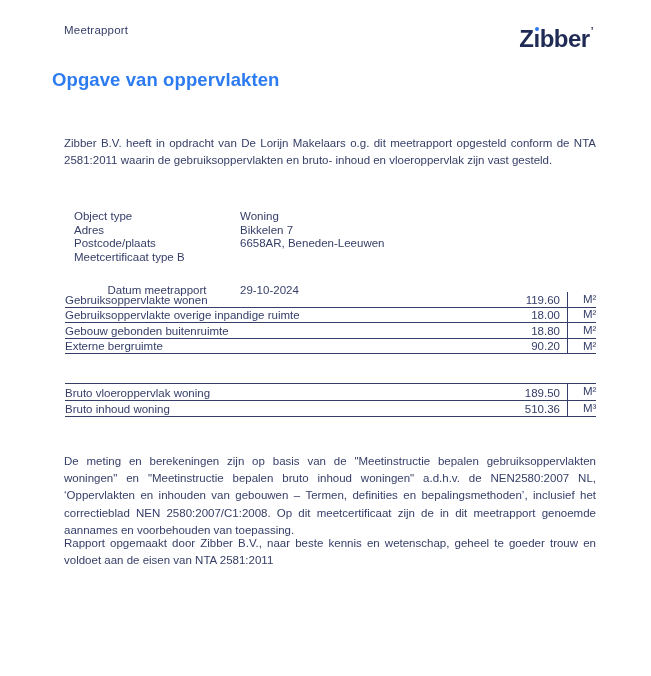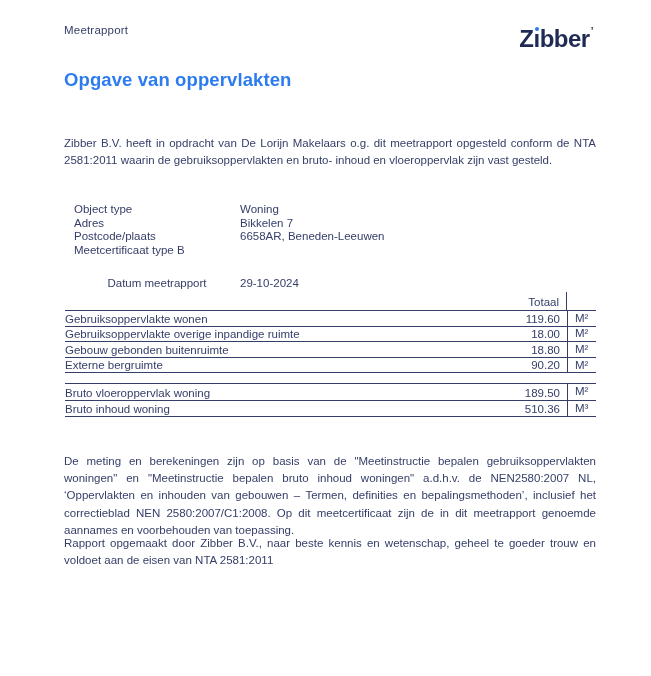--- a/index.html
+++ b/index.html
@@ -28,35 +28,35 @@
     position: absolute; left: 50%; transform: translateX(-50%);
     top: 2px; width: 4px; height: 4px; border-radius: 50%;
     background: #2d7bf0;
   }
   .logo-mark {
     font-size: 10px; vertical-align: top; position: relative; top: 1px;
     margin-left: 1px; color: #1f2b55;
   }
 
   .title {
-    position: absolute; left: 64px; top: 69px;
+    position: absolute; left: 52px; top: 69px;
     font-size: 18.5px; font-weight: 800; color: #2d7bf0;
     letter-spacing: 0.1px;
   }
 
   .para {
     position: absolute; left: 64px; width: 532px;
     font-size: 11.5px; line-height: 17.2px; text-align: justify; margin-top: 19px;
   }
   .intro { top: 116px; }
   .note1 { top: 434px; }
   .note2 { top: 516px; }
 
   .info {
-    position: absolute; left: 74px; top: 203px;
+    position: absolute; left: 74px; top: 210px;
     font-size: 11.5px;
   }
   .info-row { display: flex; height: 13.6px; line-height: 13.6px; white-space: nowrap; }
   .info-label { width: 166px; }
   .date-row { margin-top: 20px; text-align: center; }
 
   .ttable {
     position: absolute; left: 65px; width: 531px;
     font-size: 11.5px; box-sizing: border-box;
   }
@@ -70,21 +70,21 @@
 
   .t-row {
     display: flex; height: 14.6px; border-bottom: 1.4px solid #353e68;
     align-items: flex-end;
   }
   .ttable2 .t-row { height: 15.6px; }
   .t-lbl { flex: 1; line-height: 13px; }
   .t-val { width: 70px; text-align: right; padding-right: 7px; line-height: 13px; }
   .t-unit {
     width: 29px; align-self: stretch; box-sizing: border-box;
-    border-left: 1.4px solid #353e68; padding-left: 7px;
+    border-left: 1.4px solid #353e68; padding-left: 15px;
     display: flex; align-items: center; line-height: 13px;
   }
 </style>
 </head>
 <body>
 
 <div class="page">
 
   <div class="header-label">Meetrapport</div>
 
@@ -112,25 +112,20 @@
     <div class="info-row">
       <span class="info-label">Meetcertificaat type B</span>
     </div>
     <div class="info-row date-row">
       <span class="info-label">Datum meetrapport</span>
       <span class="info-value">29-10-2024</span>
     </div>
   </div>
 
   <div class="ttable ttable1">
-    <div class="t-header">
-      <span class="t-hlabel"></span>
-      <span class="t-hval">Totaal</span>
-      <span class="t-hunit"></span>
-    </div>
     <div class="t-row">
       <span class="t-lbl">Gebruiksoppervlakte wonen</span>
       <span class="t-val">119.60</span>
       <span class="t-unit">M²</span>
     </div>
     <div class="t-row">
       <span class="t-lbl">Gebruiksoppervlakte overige inpandige ruimte</span>
       <span class="t-val">18.00</span>
       <span class="t-unit">M²</span>
     </div>

